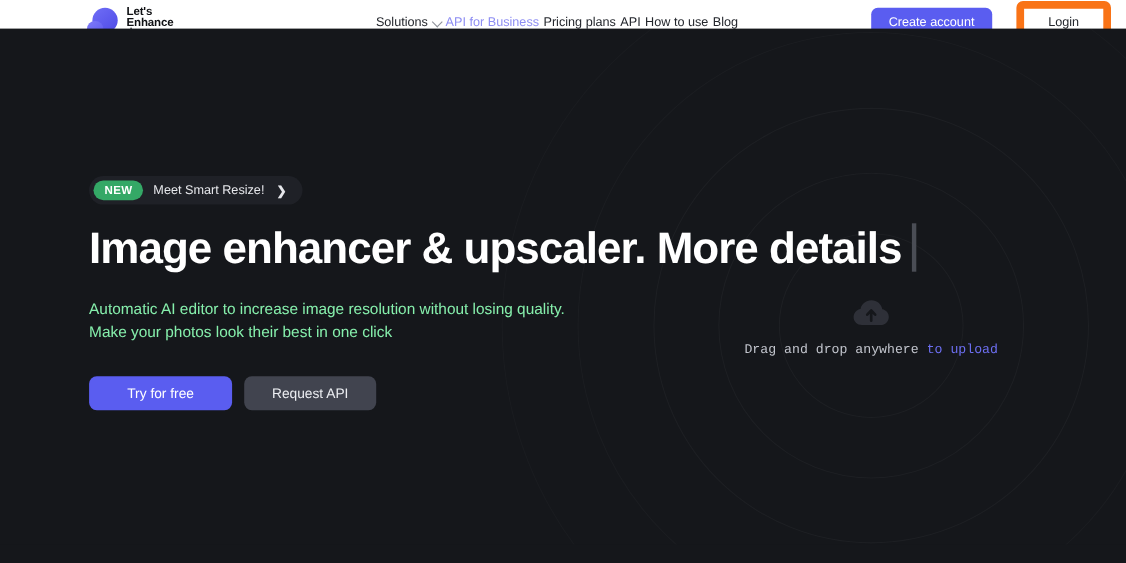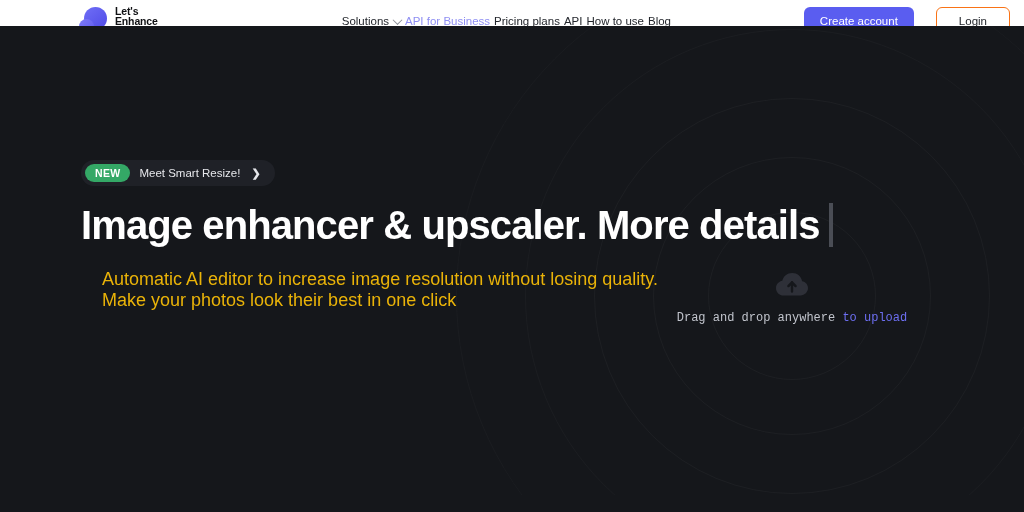--- a/index.html
+++ b/index.html
@@ -123,21 +123,21 @@
     border-radius:6px;
     cursor:pointer;
     font-family:inherit;
     white-space:nowrap;
   }
   .btn-login {
     background:#ffffff;
     color:#23262c;
     font-size:11.5px;
     padding:7px 22px;
-    border:1px solid #f97316;
+    border:7px solid #f97316;
     border-radius:6px;
     cursor:pointer;
     font-family:inherit;
     white-space:nowrap;
   }
 
   
   .hero {
     position:absolute;
     top:26px; left:0;
@@ -215,24 +215,23 @@
     display:inline-block;
     width:4px;
     height:44px;
     background:#4a4d55;
     vertical-align:-8px;
     margin-left:9px;
   }
 
   .subtitle {
     margin-top:22px;
-    font-size:18px;
+    font-size:14px;
     line-height:21px;
-    color:#eab308;
-    margin-left:21px;
+    color:#86efac;
   }
   .subtitle span { display:block; }
 
   .cta-row {
     margin-top:30px;
     display:flex;
     gap:11px;
   }
   .btn-try {
     background:#5a5df0;
@@ -345,20 +344,24 @@
       <span class="badge-arrow">❯</span>
     </div>
 
     <h1 class="headline"><span>Image enhancer &amp; upscaler. More details</span><span class="caret"></span></h1>
 
     <div class="subtitle">
       <span>Automatic AI editor to increase image resolution without losing quality.</span>
       <span>Make your photos look their best in one click</span>
     </div>
 
+    <div class="cta-row">
+      <button class="btn-try">Try for free</button>
+      <button class="btn-request">Request API</button>
+    </div>
   </div>
 
   <div class="dropzone">
     <svg class="cloud-icon" viewBox="0 0 34 26">
       <path d="M8.6 24.5C4.3 24.5 1 21.3 1 17.2c0-3.7 2.7-6.8 6.3-7.4C8.2 5.3 12.3 2 17.2 2c5 0 9.2 3.5 9.9 8.2 3.4.5 5.9 3.4 5.9 6.9 0 4-3.3 7.4-7.5 7.4H8.6z" fill="#2e3038"></path>
       <path d="M17 20.5v-8.5M17 11.3l-3.6 3.8M17 11.3l3.6 3.8" stroke="#15171b" stroke-width="2.4" stroke-linecap="round" stroke-linejoin="round" fill="none"></path>
     </svg>
     <div class="drop-text"><span>Drag and drop anywhere</span> <span class="drop-link">to upload</span></div>
   </div>
 </div>

